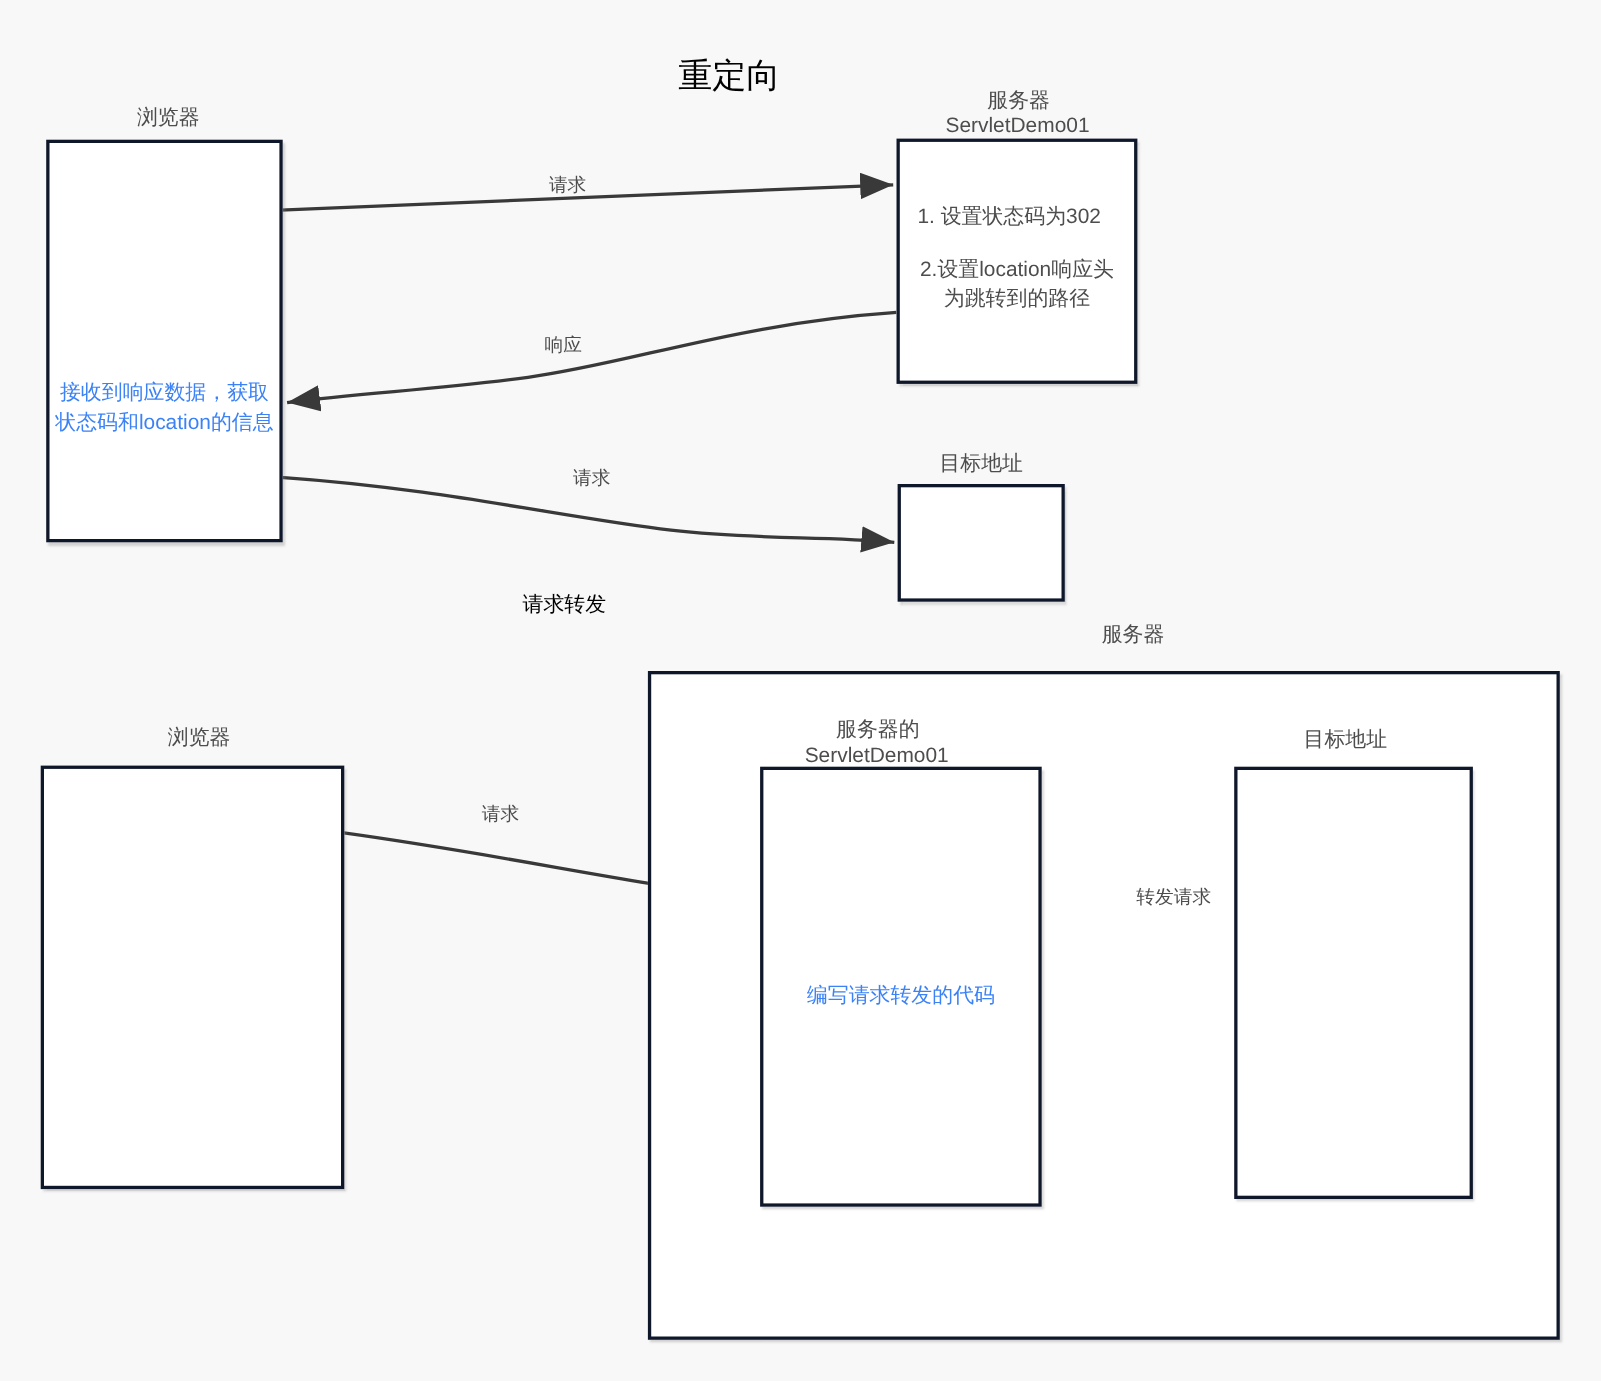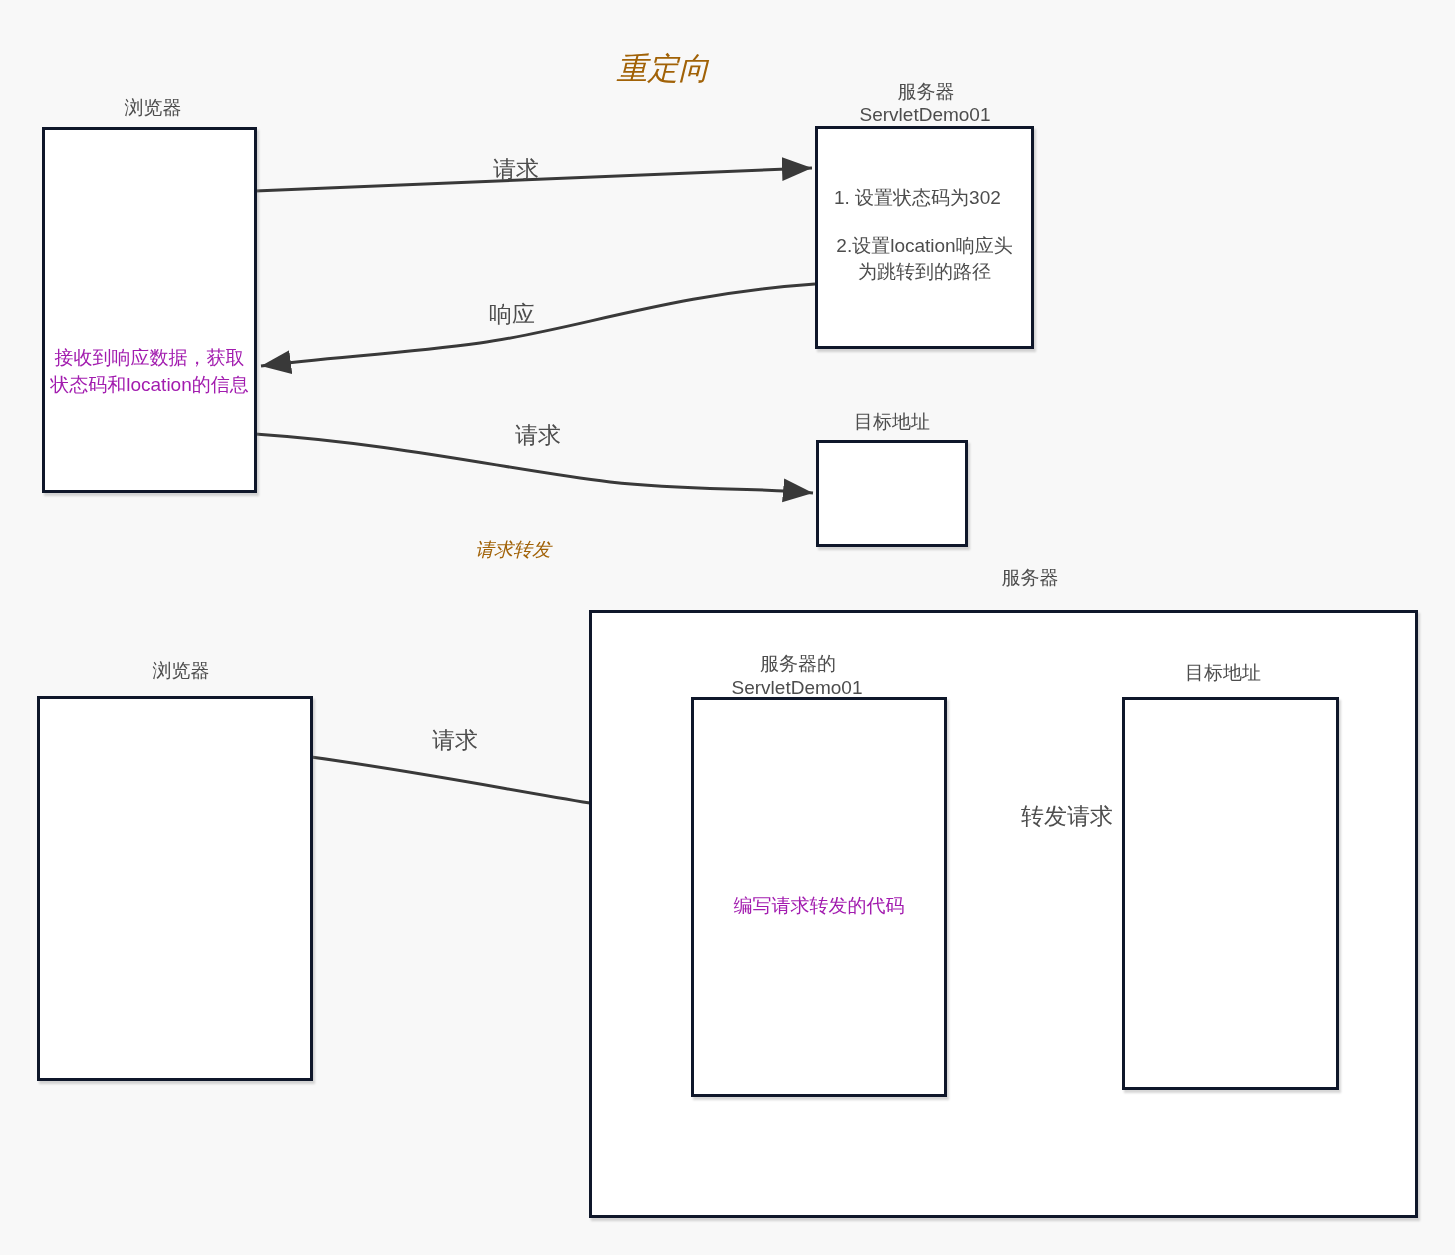--- a/index.html
+++ b/index.html
@@ -10,30 +10,30 @@
   }
   .box{
     position:absolute;background:#ffffff;border:3px solid #0f172a;
     box-sizing:border-box;box-shadow:2px 3px 2px rgba(140,140,140,0.35);
   }
   .lbl{
     position:absolute;font-size:19px;line-height:24px;color:#4d4d4d;
     text-align:center;transform:translateX(-50%);white-space:nowrap;
   }
   .title{
-    position:absolute;color:#a16207;transform:translateX(-50%);white-space:nowrap;font-style:italic;
+    position:absolute;color:#000000;transform:translateX(-50%);white-space:nowrap;
   }
   .t1{font-size:31px;line-height:34px;}
   .t2{font-size:19px;line-height:32px;}
   .arrow-lbl{
-    position:absolute;font-size:23px;line-height:26px;color:#4d4d4d;
+    position:absolute;font-size:17px;line-height:26px;color:#4d4d4d;
     transform:translateX(-50%);white-space:nowrap;
   }
   .note{
-    position:absolute;font-size:19px;line-height:27px;text-align:center;color:#a21caf;
+    position:absolute;font-size:19px;line-height:27px;text-align:center;color:#3b82f6;
   }
   .browser-note{left:0;right:0;top:214px;padding:0 5px;}
   .server-steps{position:absolute;left:0;right:0;top:56px;padding:0 14px;box-sizing:border-box;}
   .step1{font-size:19px;line-height:26px;text-align:left;margin-left:2px;}
   .step2{font-size:19px;line-height:26px;text-align:center;width:182px;margin:22px auto 0;}
   .servlet-note{left:0;right:0;top:192px;}
   svg.arrow-layer{position:absolute;left:0;top:0;pointer-events:none;}
 </style>
 </head>
 <body>

